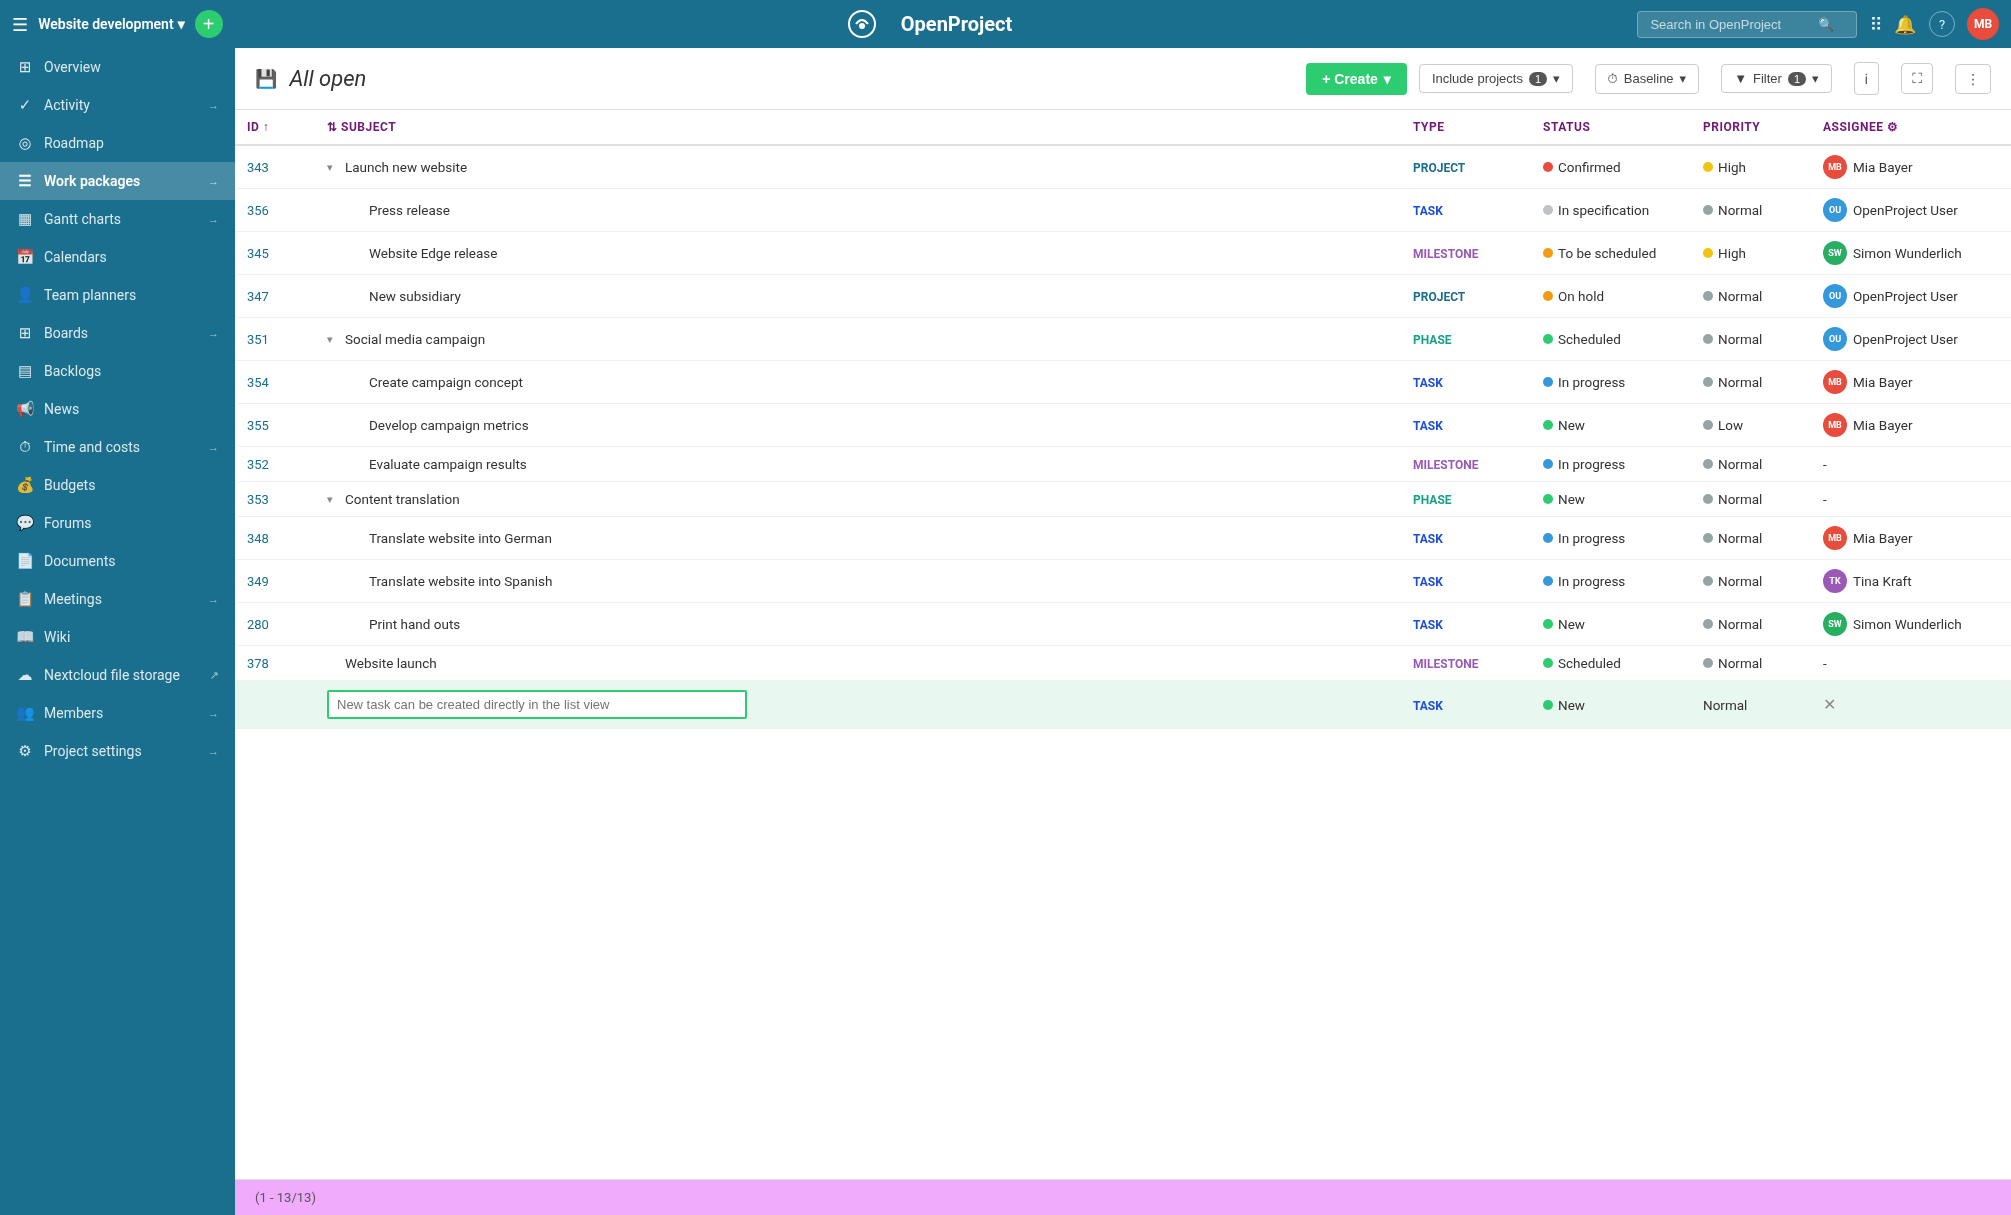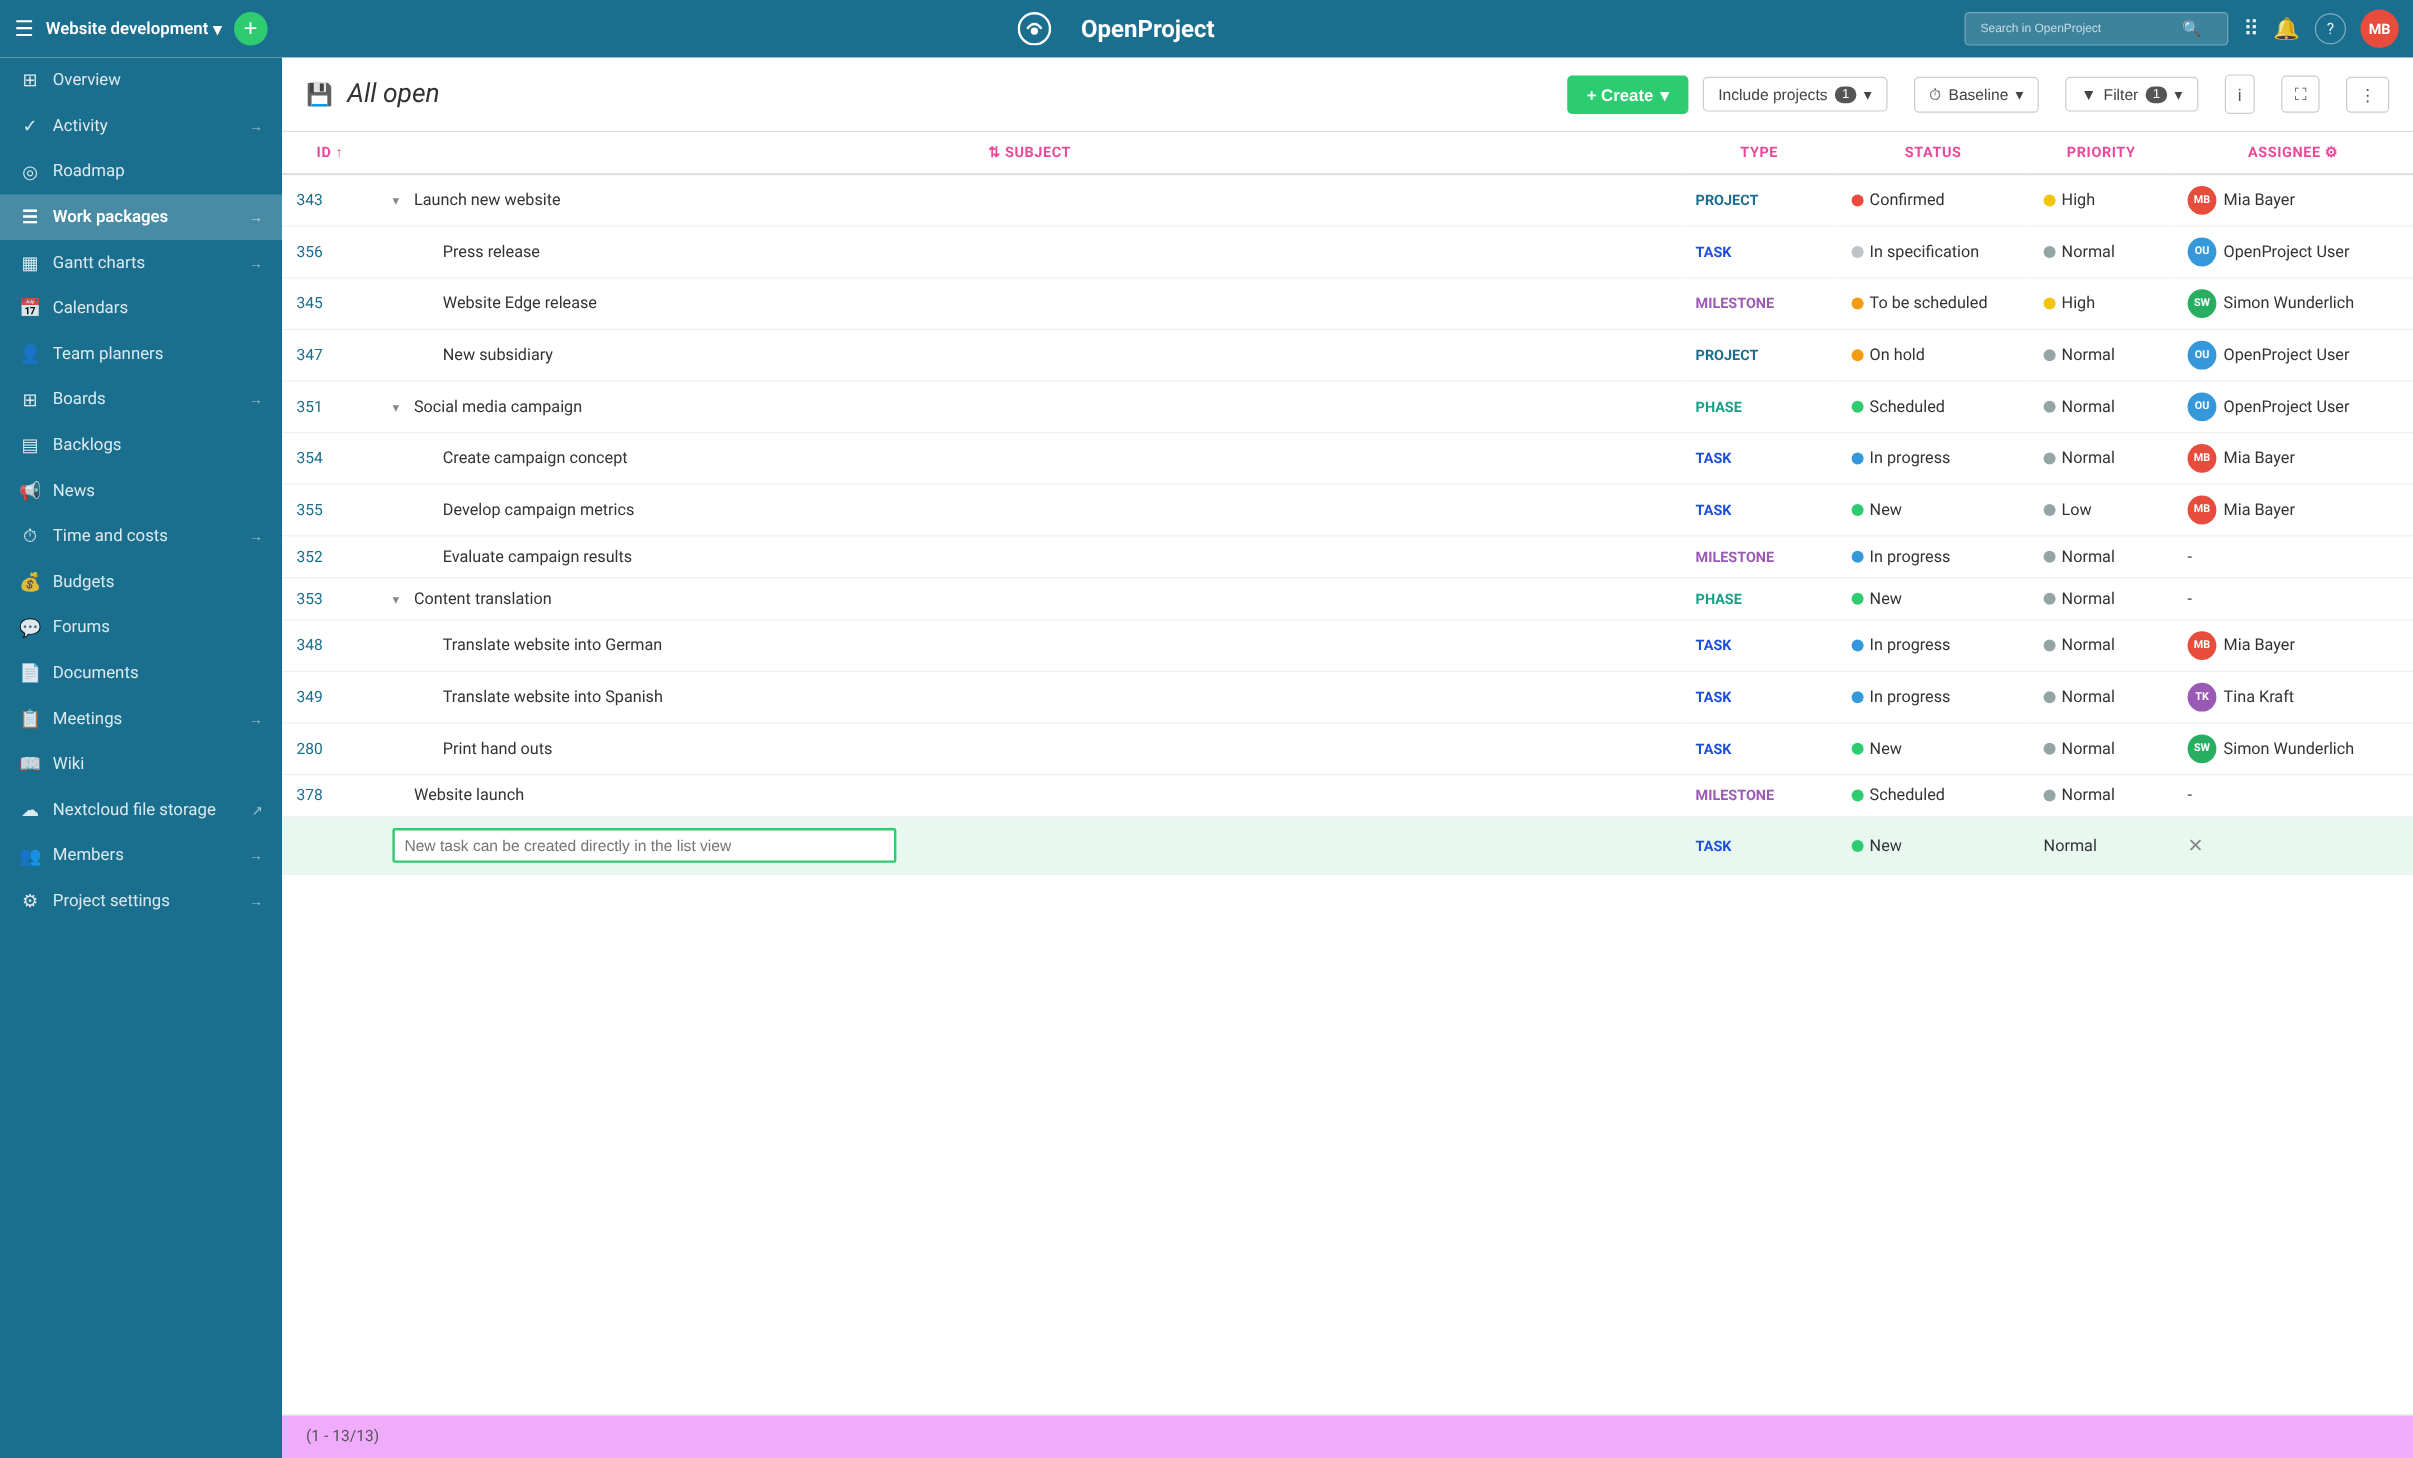--- a/index.html
+++ b/index.html
@@ -17,21 +17,21 @@
     }
     .top-nav-left { display: flex; align-items: center; gap: 10px; color: white; }
     .hamburger-icon { color: white; font-size: 18px; cursor: pointer; }
     .project-name { color: white; font-size: 14px; font-weight: 600; cursor: pointer; display: flex; align-items: center; gap: 4px; }
     .plus-btn { background: #2ecc71; border: none; color: white; width: 28px; height: 28px; border-radius: 50%; font-size: 20px; cursor: pointer; display: flex; align-items: center; justify-content: center; line-height: 1; }
     .top-nav-center { flex: 1; display: flex; justify-content: center; align-items: center; }
     .logo { display: flex; align-items: center; gap: 25px; color: white; font-size: 20px; font-weight: bold; }
     .logo-icon { width: 28px; height: 28px; }
     .top-nav-right { display: flex; align-items: center; gap: 12px; }
     .search-box { background: rgba(255,255,255,0.15); border: 1px solid rgba(255,255,255,0.3); border-radius: 4px; padding: 5px 12px; color: white; font-size: 13px; width: 220px; display: flex; align-items: center; gap: 8px; cursor: text; }
-    .search-box input { background: transparent; border: none; outline: none; color: #000000; font-size: 10px; width: 160px; }
+    .search-box input { background: transparent; border: none; outline: none; color: #000000; font-size: 13px; width: 160px; }
     .search-box input::placeholder { color: rgba(255,255,255,0.7); }
     .nav-icon { color: white; font-size: 18px; cursor: pointer; opacity: 0.9; }
     .avatar { width: 32px; height: 32px; border-radius: 50%; background: #e74c3c; color: white; display: flex; align-items: center; justify-content: center; font-size: 12px; font-weight: bold; cursor: pointer; }
 
     
     .main-layout { display: flex; flex: 1; overflow: hidden; }
 
     
     .sidebar {
       width: 235px;
@@ -104,24 +104,24 @@
       color: #444;
     }
     .filter-btn .badge { background: #555; color: white; border-radius: 10px; padding: 1px 6px; font-size: 11px; }
     .icon-btn { border: 1px solid #ccc; background: white; padding: 6px 10px; border-radius: 4px; cursor: pointer; color: #555; font-size: 14px; }
 
     
     .table-wrapper { flex: 1; overflow: auto; }
     table { width: 100%; border-collapse: collapse; }
     thead th {
       padding: 10px 12px;
-      text-align: center;
+      text-align: left;
       font-size: 12px;
       font-weight: 700;
-      color: #ec4899;
+      color: #701a75;
       border-bottom: 2px solid #e0e0e0;
       background: white;
       position: sticky;
       top: 0;
       white-space: nowrap;
       text-transform: uppercase;
       letter-spacing: 0.5px;
     }
     tbody tr { border-bottom: 1px solid #f0f0f0; }
     tbody td { padding: 9px 12px; font-size: 13.5px; color: #333; vertical-align: middle; }

